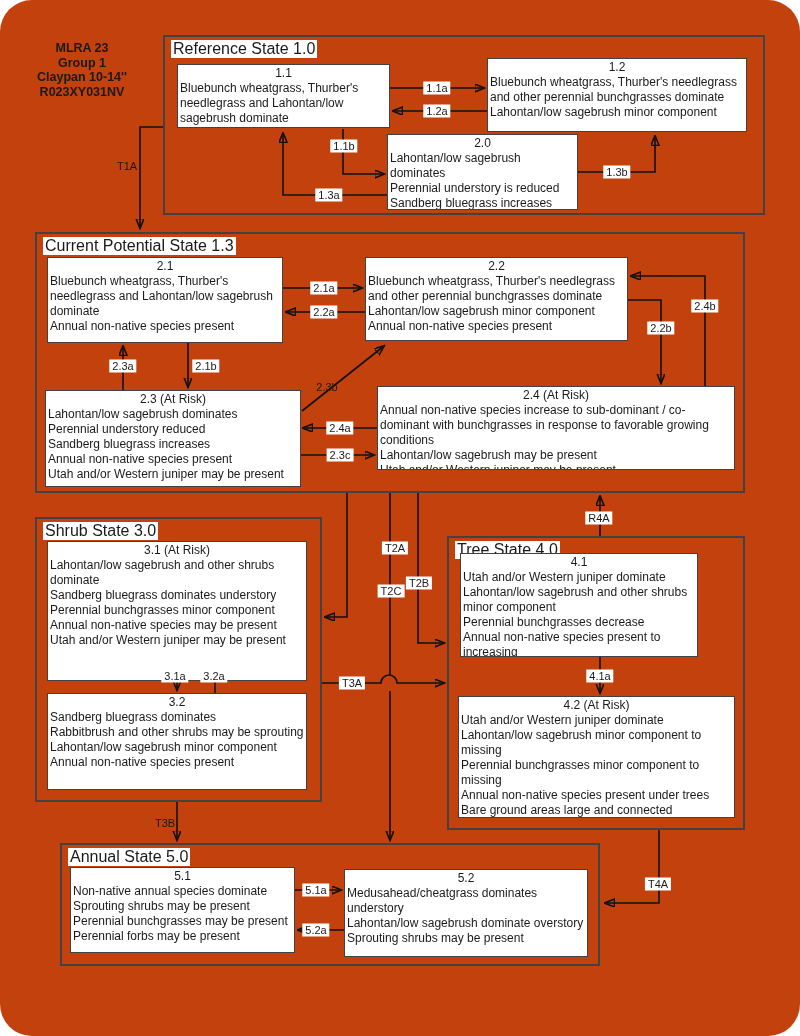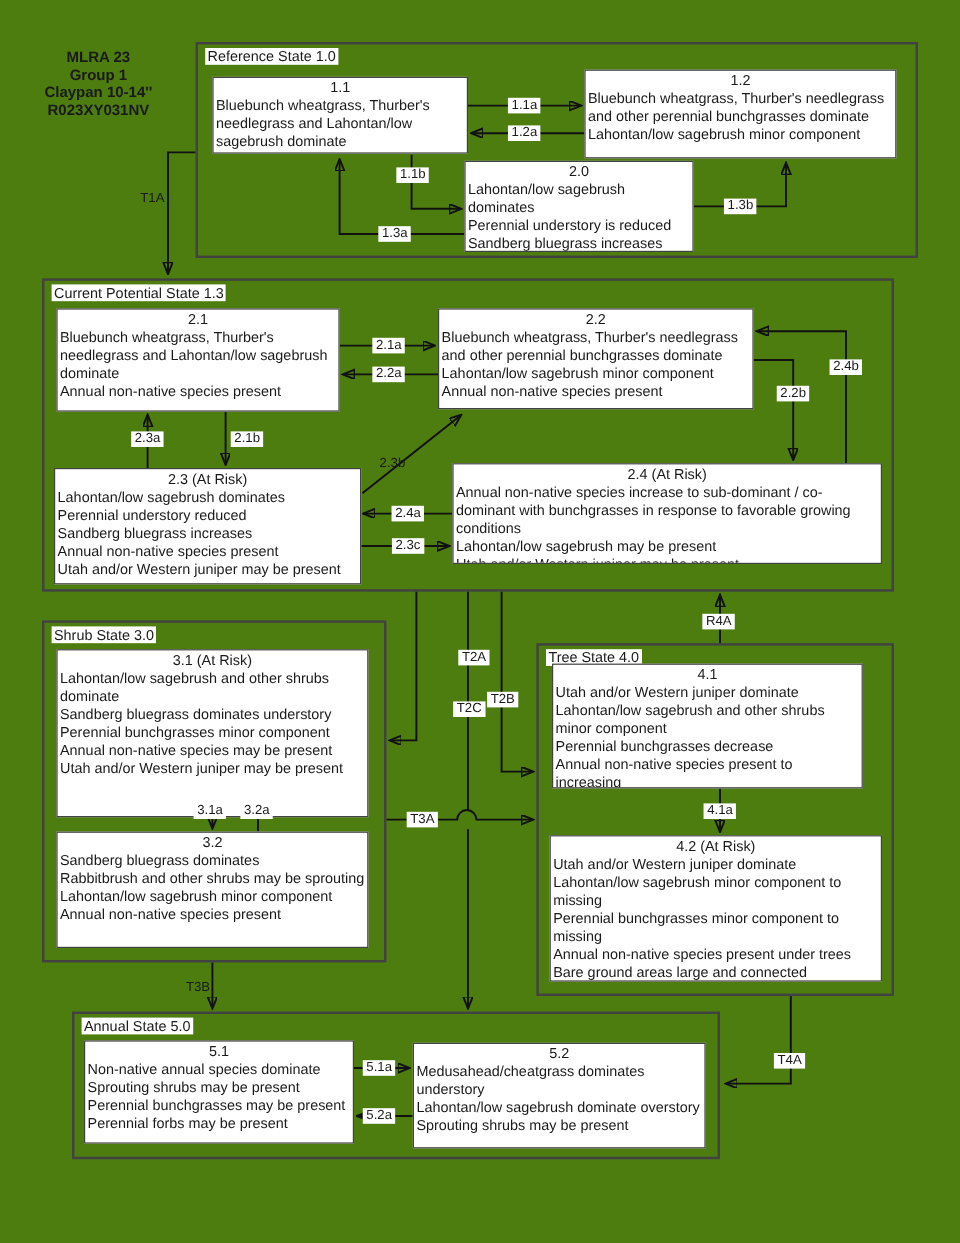--- a/index.html
+++ b/index.html
@@ -1,32 +1,33 @@
 <!DOCTYPE html>
 <html><head>
 <meta charset="utf-8">
 <style>
   html,body{margin:0;padding:0;background:#fff;}
   #diagram{
-    position:relative;width:800px;height:1036px;background:#4d7c0f;
+    position:relative;width:800px;height:1036px;background:#c2410c;
     font-family:"Liberation Sans","DejaVu Sans",sans-serif;color:#1a1a1a;
     overflow:hidden;
+    border-radius:32px;
   }
   #wires{position:absolute;left:0;top:0;width:800px;height:1036px;}
   #wires path{fill:none;stroke:#111;stroke-width:1.6;}
   .site-info{
     position:absolute;left:20px;top:41px;width:124px;
     font-weight:bold;font-size:12.5px;line-height:14.5px;text-align:center;
   }
   .state{
     position:absolute;border:2px solid #424242;background:transparent;
     box-sizing:border-box;
   }
   .state-title{
-    position:absolute;left:6px;top:3px;font-size:12px;white-space:nowrap;
+    position:absolute;left:6px;top:3px;font-size:16px;white-space:nowrap;
     background:#fff;padding:0 2px;
   }
   .node{
     position:absolute;border:1.5px solid #424242;background:#fff;
     box-sizing:border-box;padding:1px 2px 2px;font-size:12px;line-height:15px;
     overflow:hidden;
   }
   .node-title{text-align:center;}
   .alabel{
     position:absolute;transform:translate(-50%,-50%);font-size:11px;
@@ -161,21 +162,21 @@
           <div>Sandberg bluegrass dominates</div>
           <div>Rabbitbrush and other shrubs may be sprouting</div>
           <div>Lahontan/low sagebrush minor component</div>
           <div>Annual non-native species present</div>
         </div>
     </div>
   </div>
 
   <div class="state" style="left:447px;top:536px;width:298px;height:294px;">
     <div class="state-title">Tree State 4.0</div>
-    <div class="node" style="left:11px;top:15px;width:259px;height:104px;">
+    <div class="node" style="left:11px;top:15px;width:238px;height:104px;">
       <div class="node-title">4.1</div>
       <div class="node-body">
           <div>Utah and/or Western juniper dominate</div>
           <div>Lahontan/low sagebrush and other shrubs minor component</div>
           <div>Perennial bunchgrasses decrease</div>
           <div>Annual non-native species present to increasing</div>
           <div>Bare ground areas large and connected</div>
         </div>
     </div>
     <div class="node" style="left:9px;top:158px;width:277px;height:122px;">

